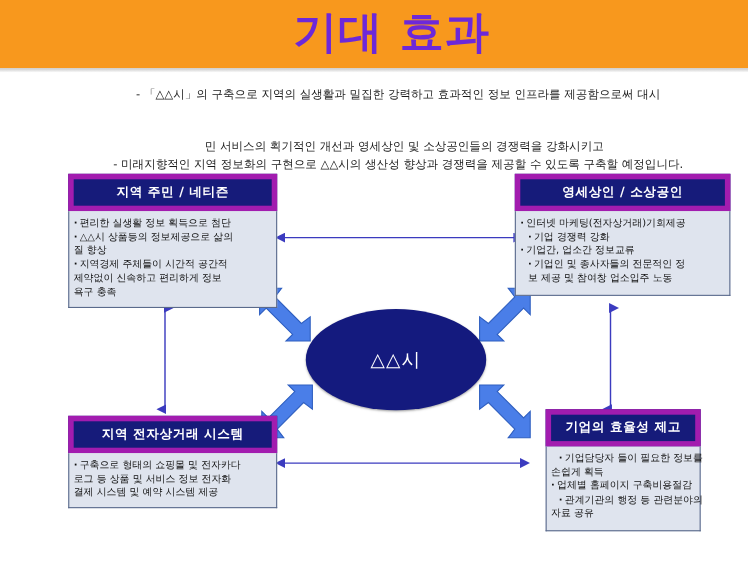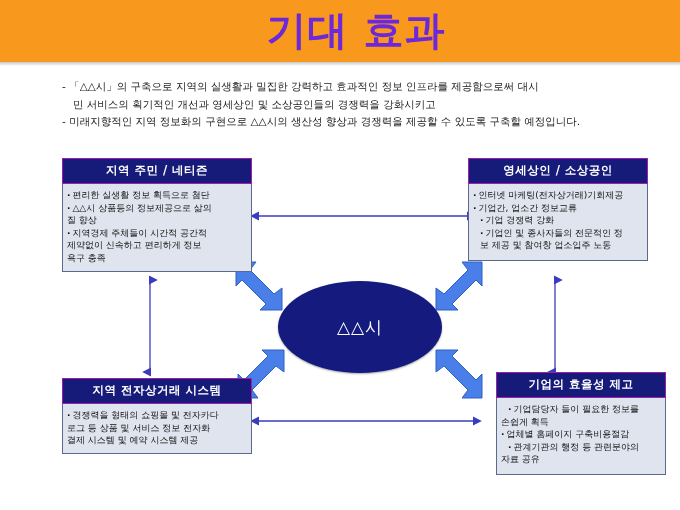--- a/index.html
+++ b/index.html
@@ -41,40 +41,41 @@
     width: 680px;
     height: 4px;
     background: linear-gradient(to bottom, #c8c8c8 0%, #e8e8e8 60%, #ffffff 100%);
   }
 
   
   #intro {
     position: absolute;
     left: 62px; top: 78px;
     width: 600px;
+    text-align: center;
   }
   .intro-line {
     font-size: 10.5px;
     line-height: 17.5px;
     color: #1a1a1a;
     white-space: nowrap;
   }
-  .intro-line.indent { padding-left: 11px; }
+  .intro-line.indent { padding-left: 11px; margin-top: 29px; }
 
   
   .qbox { position: absolute; }
   .qbox-header {
     background: #161b7a;
     color: #ffffff;
     font-size: 11.5px;
     font-weight: bold;
     text-align: center;
     padding: 4px 0 5px 0;
     letter-spacing: 0.5px;
-    border: 1px solid #a21caf;
+    border: 5px solid #a21caf;
   }
   .qbox-body {
     background: #dfe4ee;
     border: 1px solid #5a6a8c;
     border-top: none;
     padding: 5px 4px 6px 4px;
   }
   .qline {
     font-size: 9px;
     line-height: 12.6px;
@@ -82,23 +83,23 @@
     white-space: nowrap;
   }
   .qline.b::before {
     content: "\00B7";
     padding-right: 2px;
     font-weight: bold;
   }
   .qline.c { padding-left: 7px; }
 
   #box-residents  { left: 62px;  top: 158px; width: 190px; }
-  #box-merchants  { left: 468px; top: 158px; width: 180px; }
+  #box-merchants  { left: 468px; top: 158px; width: 196px; }
   #box-ecommerce  { left: 62px;  top: 378px; width: 190px; border-radius: 32px; }
-  #box-enterprise { left: 496px; top: 372px; width: 170px; }
+  #box-enterprise { left: 496px; top: 372px; width: 141px; }
 
   #box-merchants .qbox-body,
   #box-enterprise .qbox-body { padding-bottom: 8px; }
 
   
   #center-ellipse {
     position: absolute;
     left: 278px; top: 281px;
     width: 164px; height: 92px;
     background: #141a7e;
@@ -203,31 +204,31 @@
     <div class="qline b">지역경제 주체들이 시간적 공간적</div>
     <div class="qline">제약없이 신속하고 편리하게 정보</div>
     <div class="qline">욕구 충족</div>
   </div>
 </div>
 
 <div class="qbox" id="box-merchants">
   <div class="qbox-header">영세상인 / 소상공인</div>
   <div class="qbox-body">
     <div class="qline b">인터넷 마케팅(전자상거래)기회제공</div>
+    <div class="qline b c">기업 경쟁력 강화</div>
     <div class="qline b">기업간, 업소간 정보교류</div>
-    <div class="qline b c">기업 경쟁력 강화</div>
     <div class="qline b c">기업인 및 종사자들의 전문적인 정</div>
     <div class="qline c">보 제공 및 참여창 업소입주 노동</div>
   </div>
 </div>
 
 <div class="qbox" id="box-ecommerce">
   <div class="qbox-header">지역 전자상거래 시스템</div>
   <div class="qbox-body">
-    <div class="qline b">경쟁력을 형태의 쇼핑몰 및 전자카다</div>
+    <div class="qline b">구축으로 형태의 쇼핑몰 및 전자카다</div>
     <div class="qline">로그 등 상품 및 서비스 정보 전자화</div>
     <div class="qline">결제 시스템 및 예약 시스템 제공</div>
   </div>
 </div>
 
 <div class="qbox" id="box-enterprise">
   <div class="qbox-header">기업의 효율성 제고</div>
   <div class="qbox-body">
     <div class="qline b c">기업담당자 들이 필요한 정보를</div>
     <div class="qline">손쉽게 획득</div>

